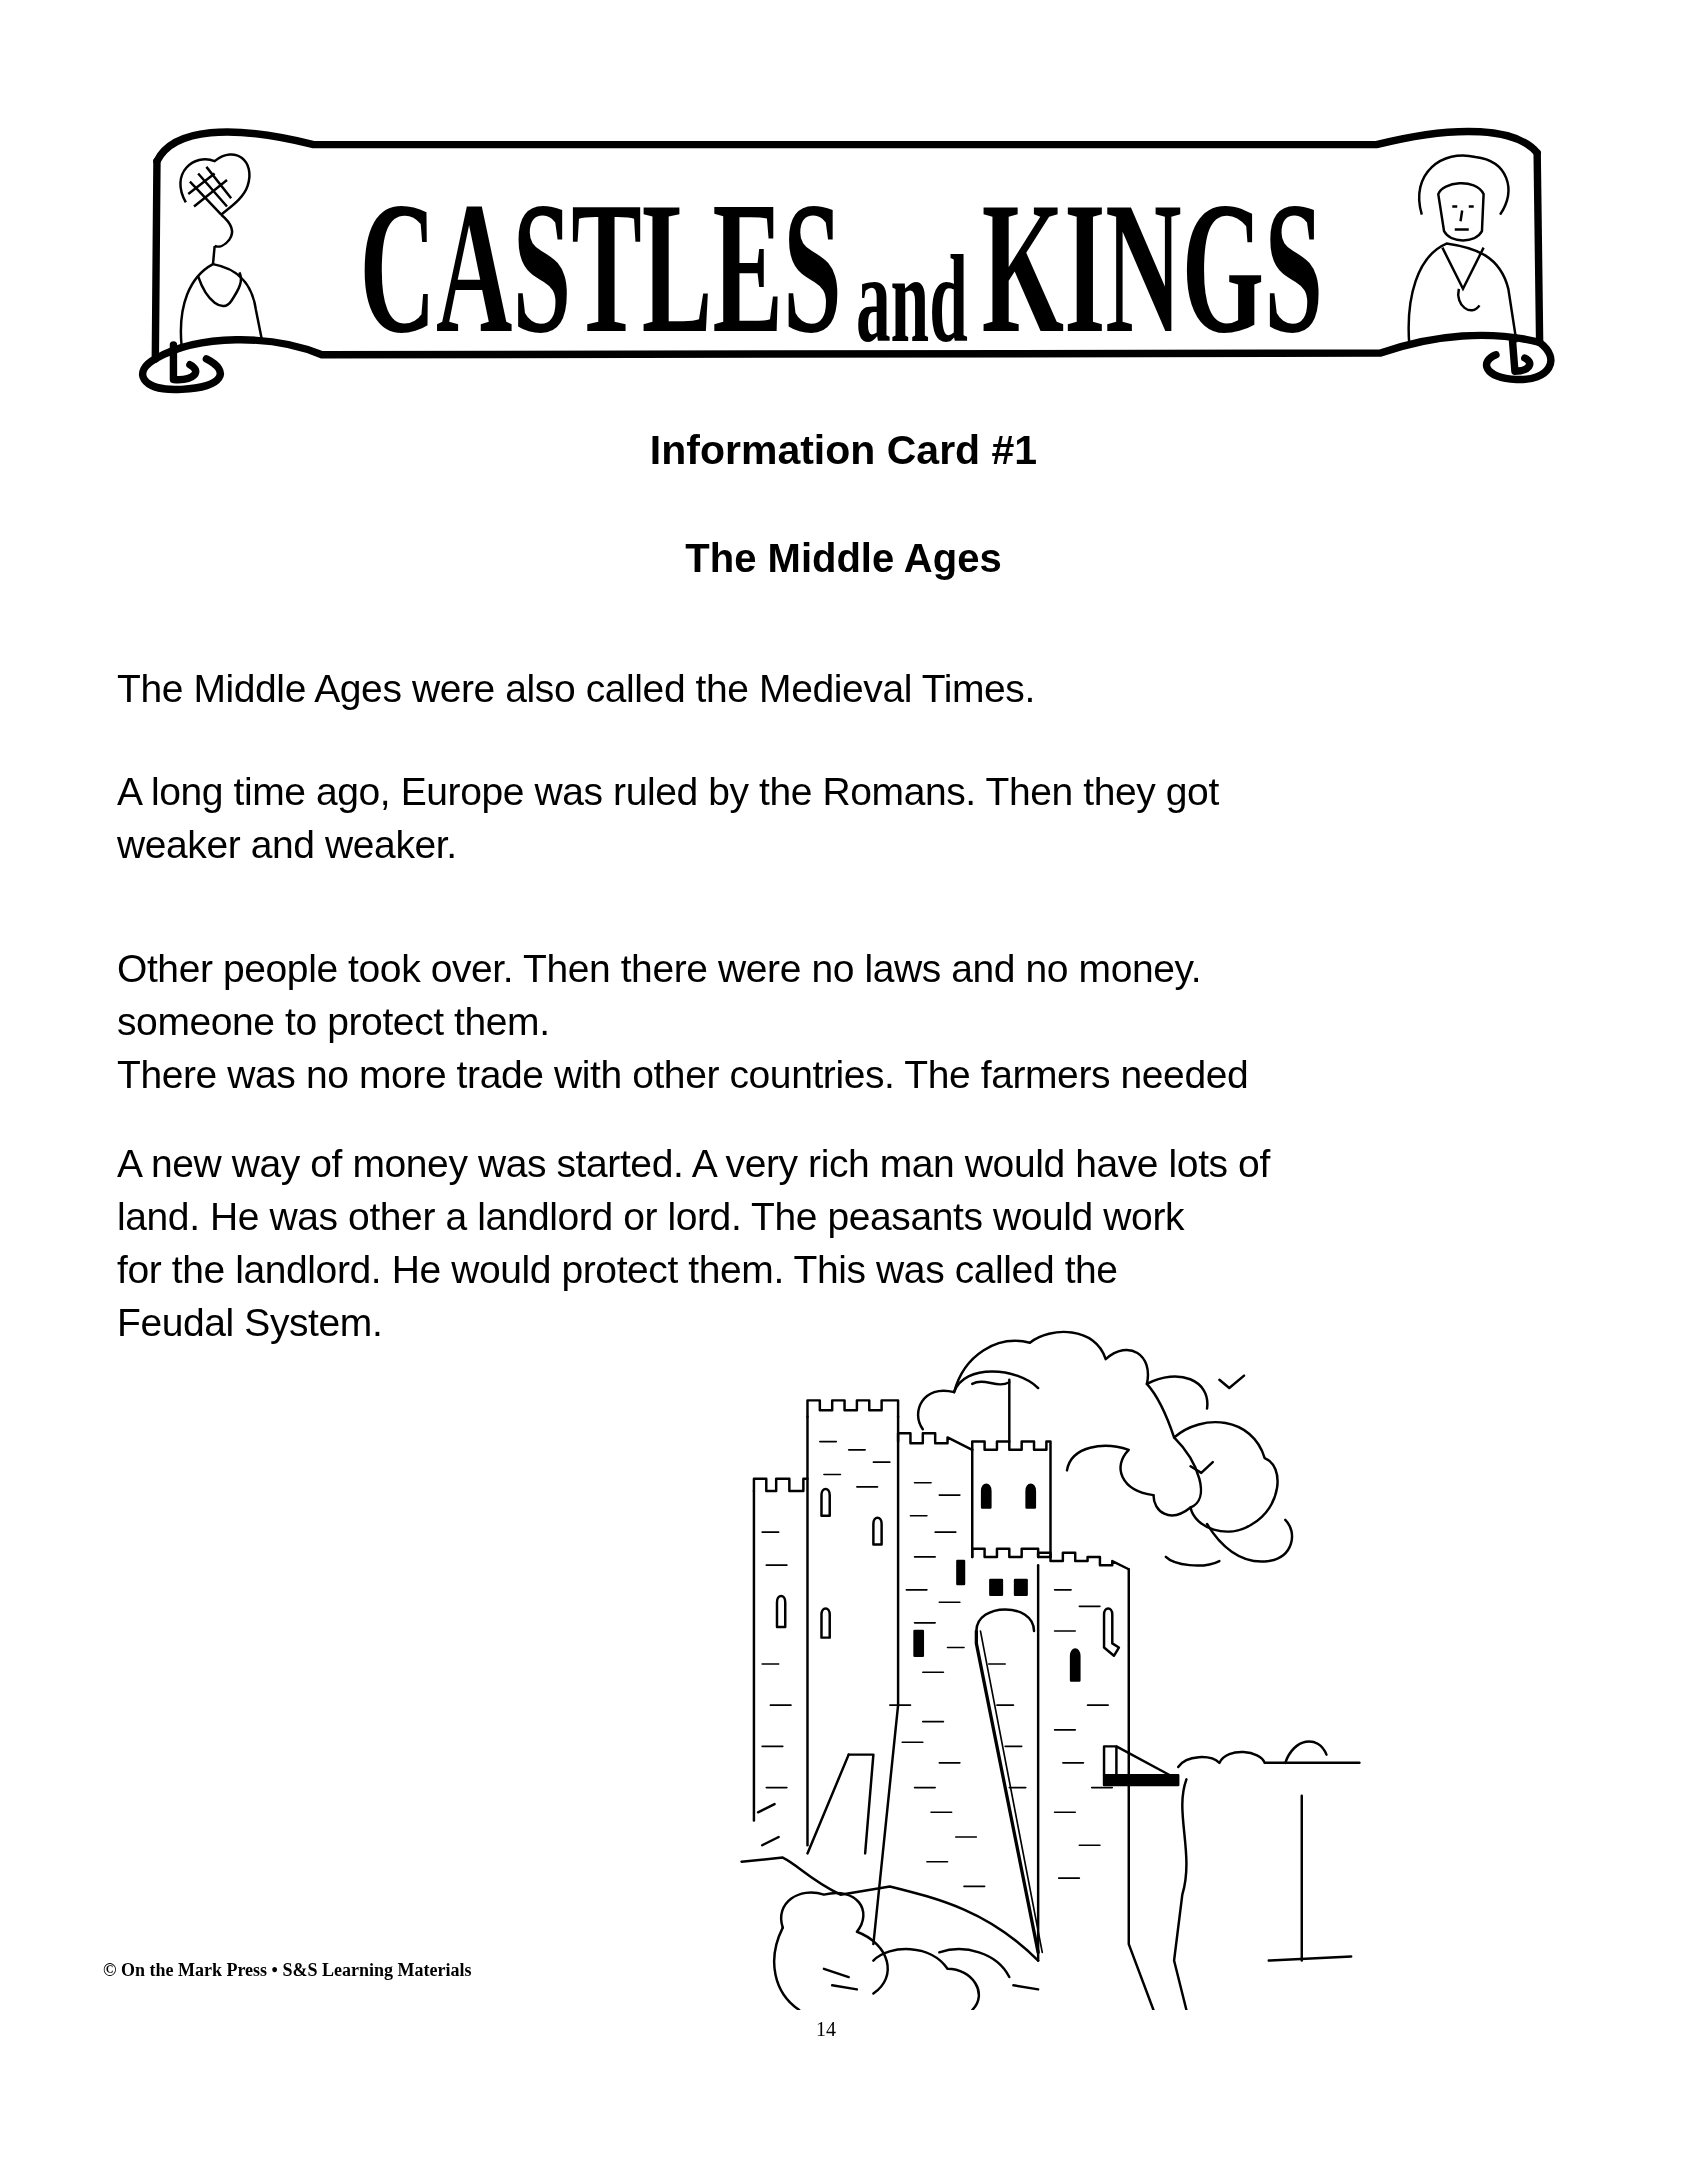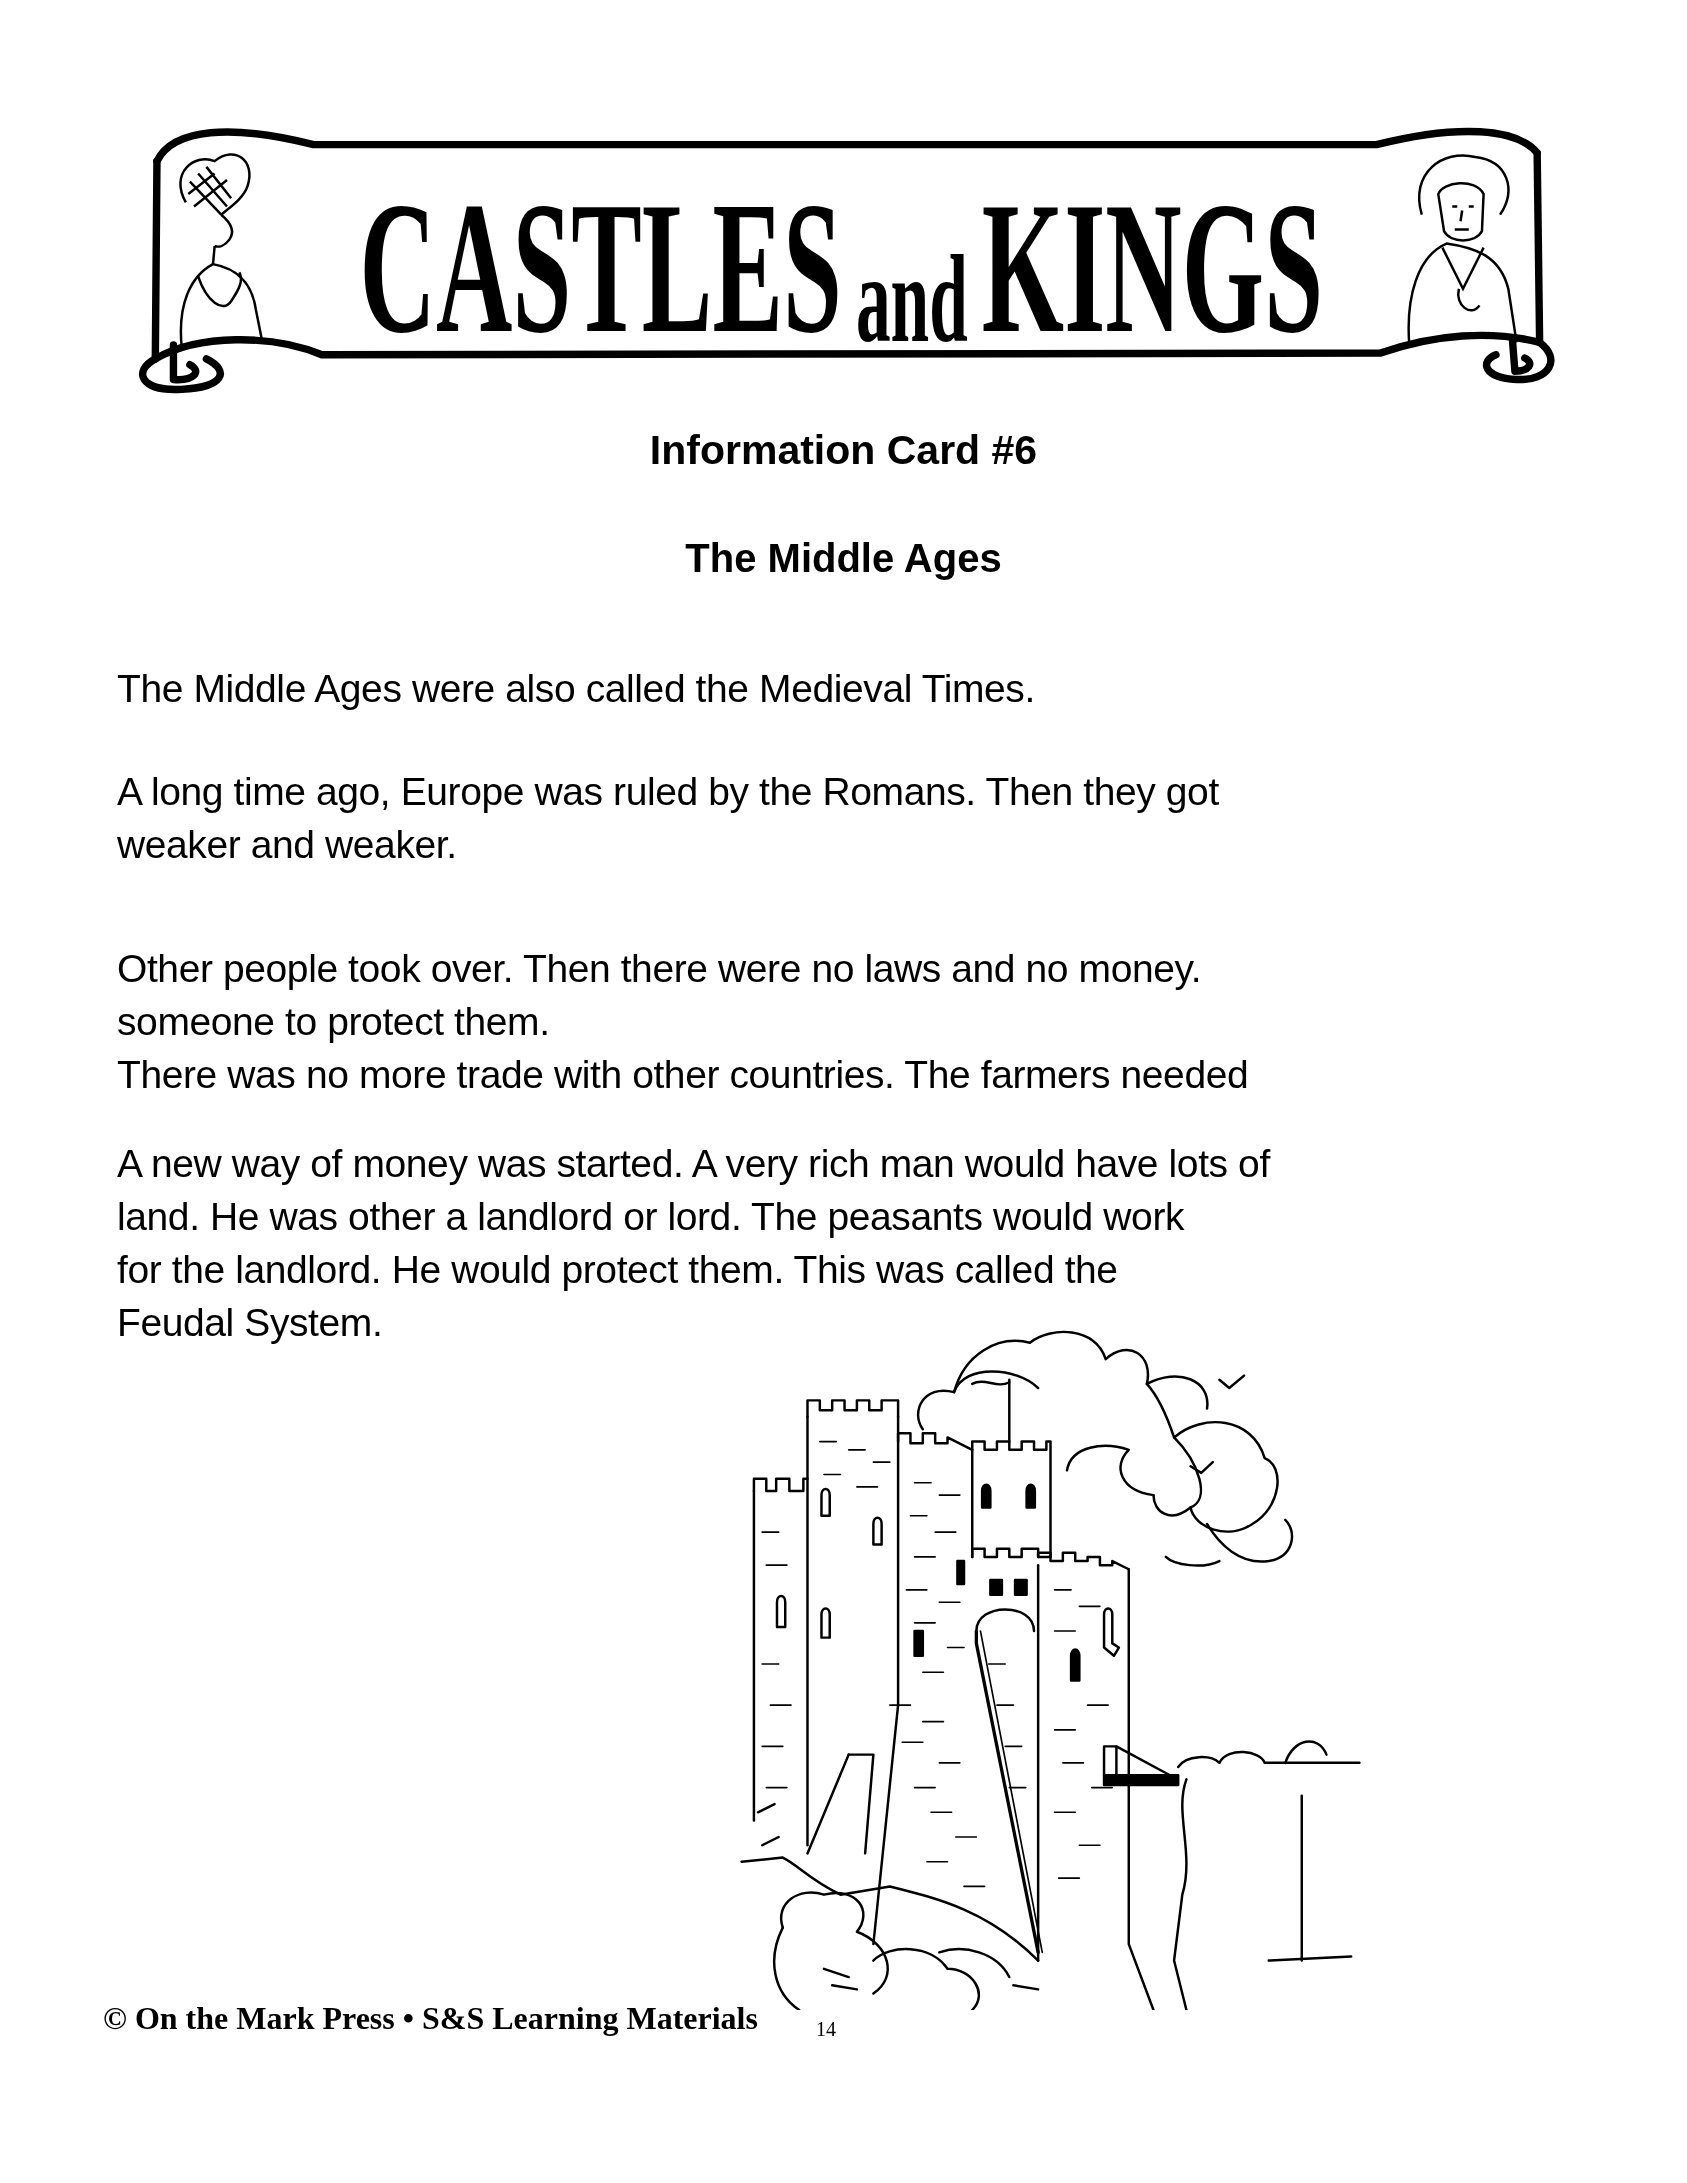--- a/index.html
+++ b/index.html
@@ -42,22 +42,22 @@
   .p2 { top: 765px; }
   .p3 { top: 924px; margin-top: 18px; }
   .p4 { top: 1137px; }
   .line { display: block; white-space: nowrap; }
 
   
   .illustration { position: absolute; left: 725px; top: 1318px; width: 824px; height: 692px; }
 
   
   .footer {
-    position: absolute; top: 2000px; height: 41px;
-    font-family: "Liberation Serif", "DejaVu Serif", serif; font-size: 32px; font-weight: bold;
+    position: absolute; top: 1960px; height: 41px;
+    font-family: "Liberation Serif", "DejaVu Serif", serif; font-size: 18px; font-weight: bold;
     white-space: nowrap;
   }
   .footer-left { left: 103px; }
   .footer-page { left: 816px; font-weight: normal; font-size: 20px; top: 2018px; }
   .footer-right { left: 1112px; }
 </style>
 </head>
 <body>
 
 <div class="page">
@@ -101,21 +101,21 @@
     </svg>
     <div class="banner-title">
       <div class="wrap">
         <span class="t1">CASTLES</span>
         <span class="t2">and</span>
         <span class="t3">KINGS</span>
       </div>
     </div>
   </div>
 
-  <div class="card-label">Information Card #6</div>
+  <div class="card-label">Information Card #1</div>
   <div class="page-title">The Middle Ages</div>
 
   <p class="body-text p1">
     <span class="line">The Middle Ages were also called the Medieval Times.</span>
   </p>
   <p class="body-text p2">
     <span class="line">A long time ago, Europe was ruled by the Romans.  Then they got</span>
     <span class="line">weaker and weaker.</span>
   </p>
   <p class="body-text p3">

